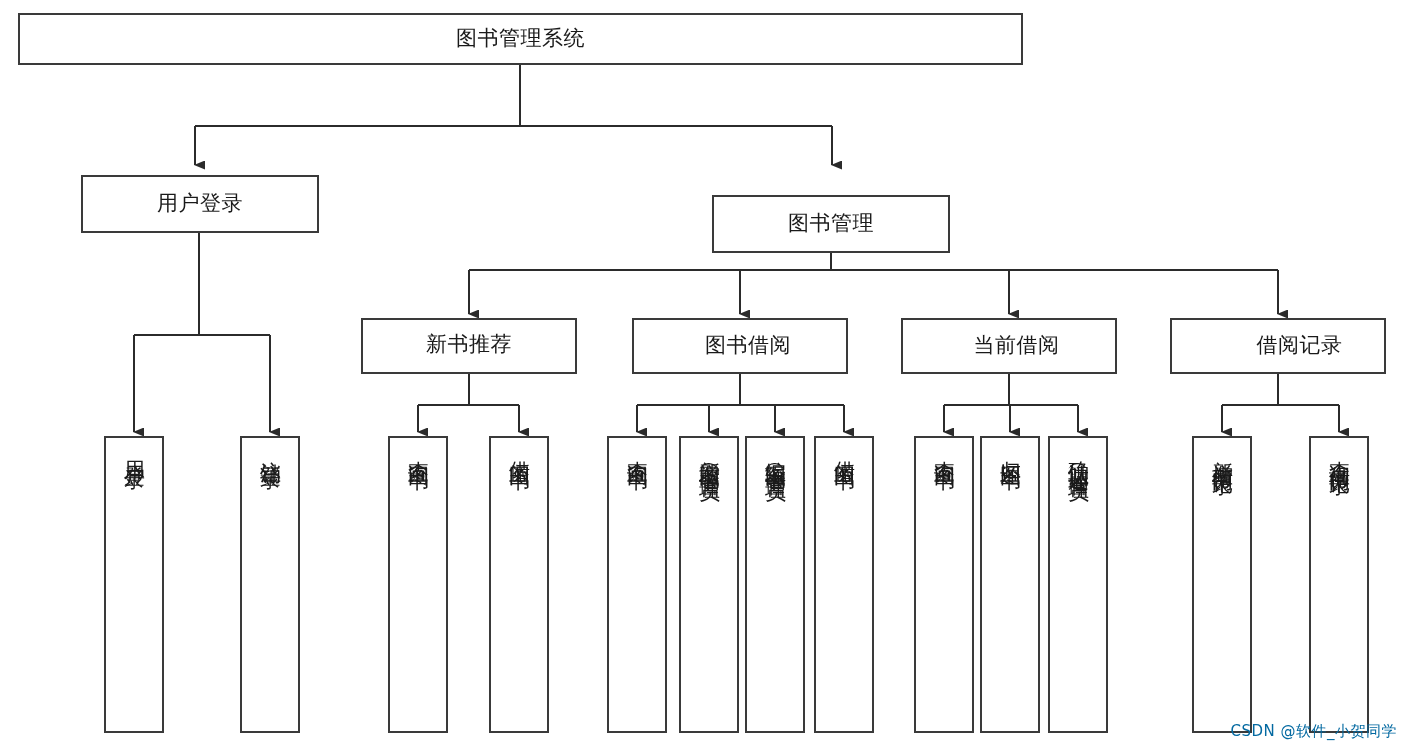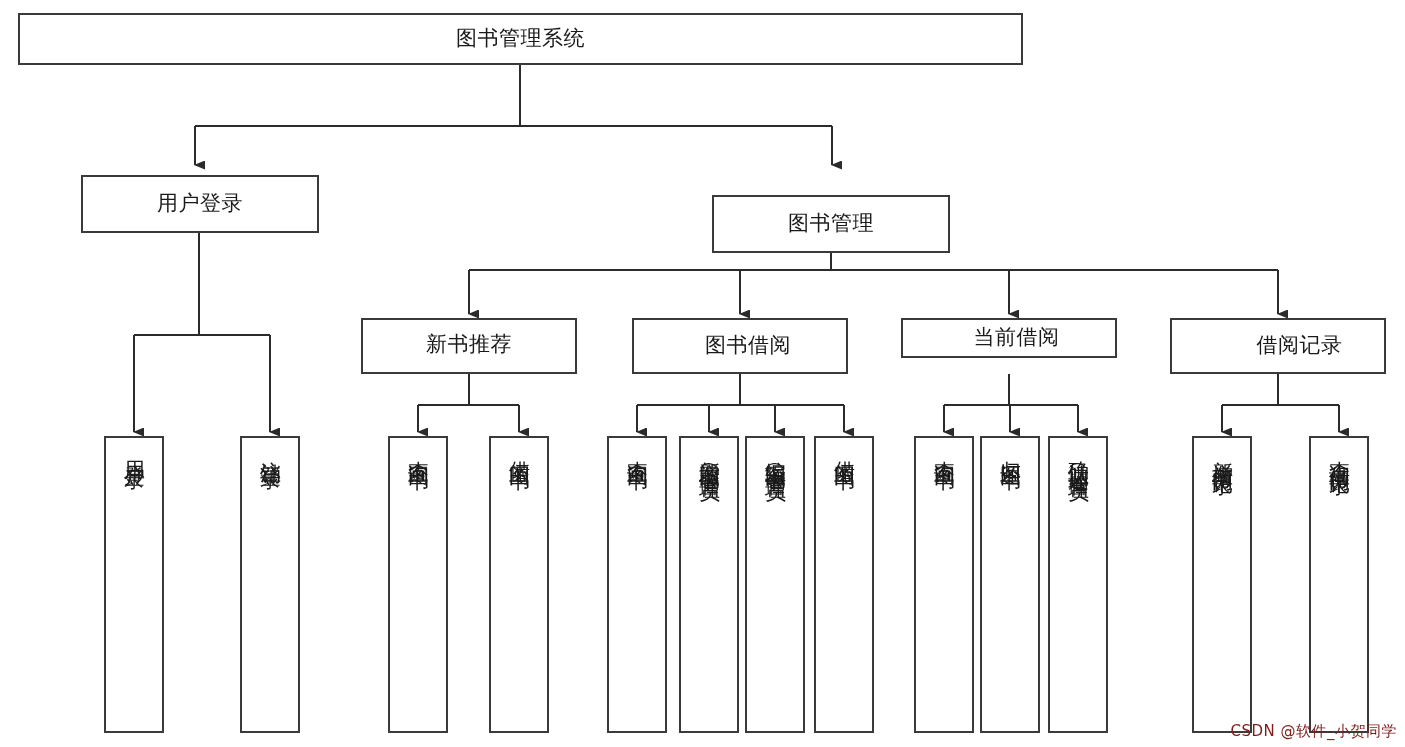--- a/index.html
+++ b/index.html
@@ -61,21 +61,21 @@
     line-height: 1.0;
     letter-spacing: 3px;
     white-space: nowrap;
     margin: 0 auto;
   }
   #watermark {
     position: absolute;
     right: 8px;
     bottom: 6px;
     font-size: 15px;
-    color: #7f1d1d;
+    color: #0369a1;
     letter-spacing: 0.5px;
     user-select: none;
     white-space: nowrap;
   }
 </style>
 </head>
 <body>
 
 <div id="diagram-root">
 
@@ -139,21 +139,21 @@
   <div class="node horizontal" style="left:712px; top:175px; width:238px; height:58px;margin-top:20px;">
     <span class="node-label">图书管理</span>
   </div>
 
   <div class="node horizontal" style="left:361px; top:318px; width:216px; height:56px;font-family:Liberation Mono, monospace;">
     <span class="node-label">新书推荐</span>
   </div>
   <div class="node horizontal" style="left:632px; top:318px; width:216px; height:56px;padding-left:16px;">
     <span class="node-label">图书借阅</span>
   </div>
-  <div class="node horizontal" style="left:901px; top:318px; width:216px; height:40px;padding-left:15px;">
+  <div class="node horizontal" style="left:901px; top:318px; width:216px; height:56px;padding-left:15px;">
     <span class="node-label">当前借阅</span>
   </div>
   <div class="node horizontal" style="left:1170px; top:318px; width:216px; height:56px;padding-left:43px;">
     <span class="node-label">借阅记录</span>
   </div>
 
   <div class="node vertical" style="left:104px; top:436px; width:60px; height:297px;">
     <span class="node-label">用户登录</span>
   </div>
   <div class="node vertical" style="left:240px; top:436px; width:60px; height:297px;">

